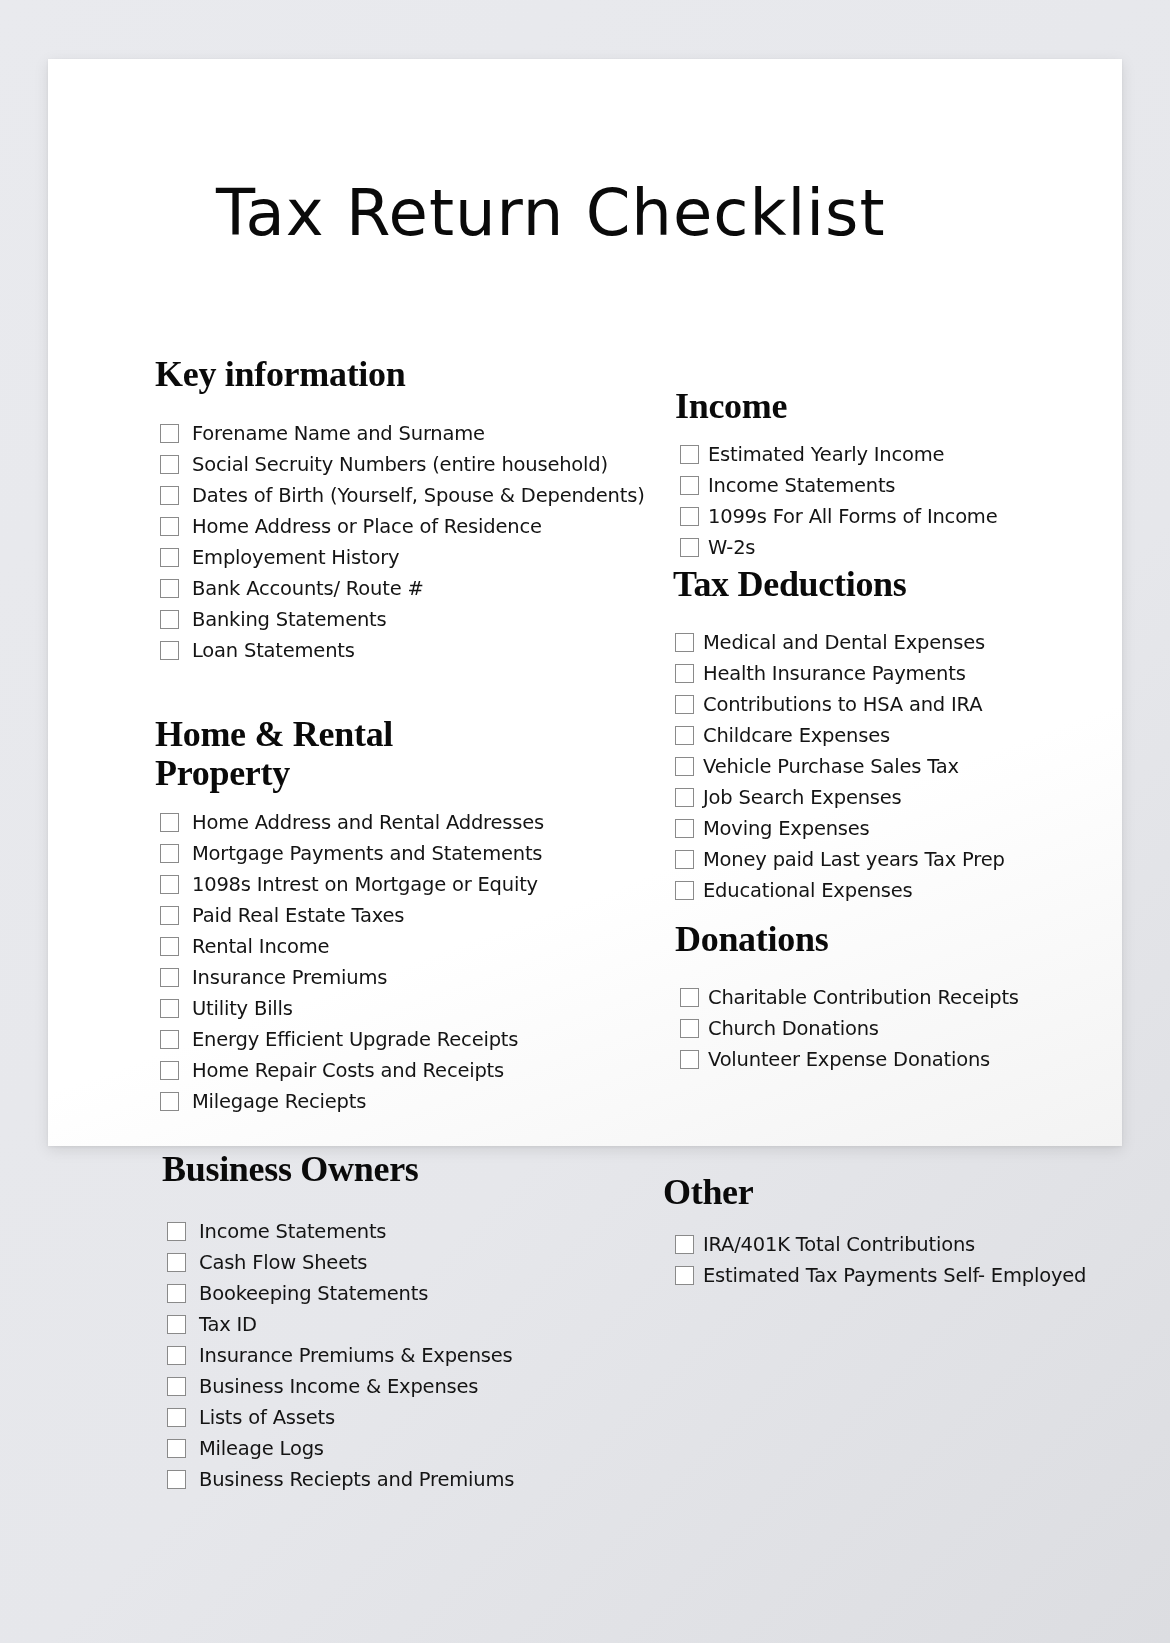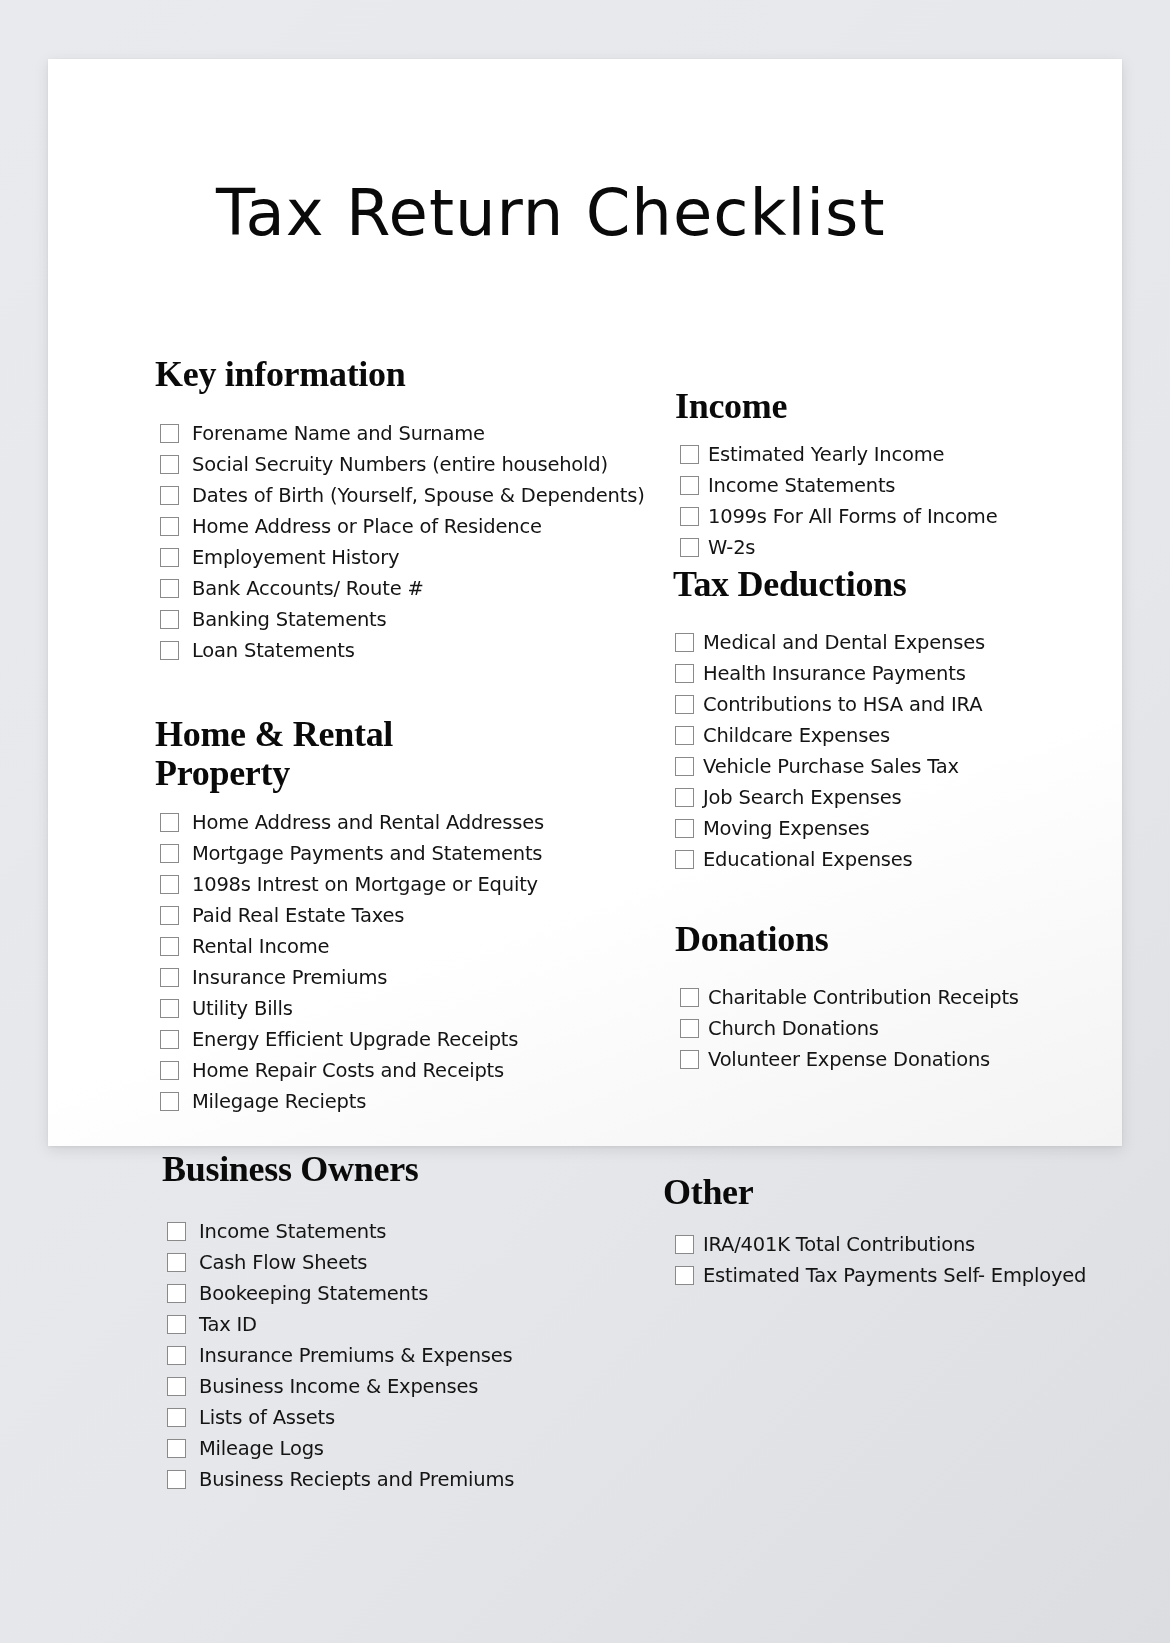--- a/index.html
+++ b/index.html
@@ -263,20 +263,24 @@
       <li class="item">
           <span class="checkbox" style="margin-right:9px;"></span>
           <span class="item-label">Job Search Expenses</span>
         </li>
       <li class="item">
           <span class="checkbox" style="margin-right:9px;"></span>
           <span class="item-label">Moving Expenses</span>
         </li>
       <li class="item">
           <span class="checkbox" style="margin-right:9px;"></span>
+          <span class="item-label">Money paid Last years Tax Prep</span>
+        </li>
+      <li class="item">
+          <span class="checkbox" style="margin-right:9px;"></span>
           <span class="item-label">Educational Expenses</span>
         </li>
     </ul>
   </section>
 
   <section class="section" style="left:627px; top:861px;">
     <h2 class="section-heading">Donations</h2>
     <ul class="items" style="top:62px;">
       <li class="item">
           <span class="checkbox" style="margin-right:9px;"></span>

